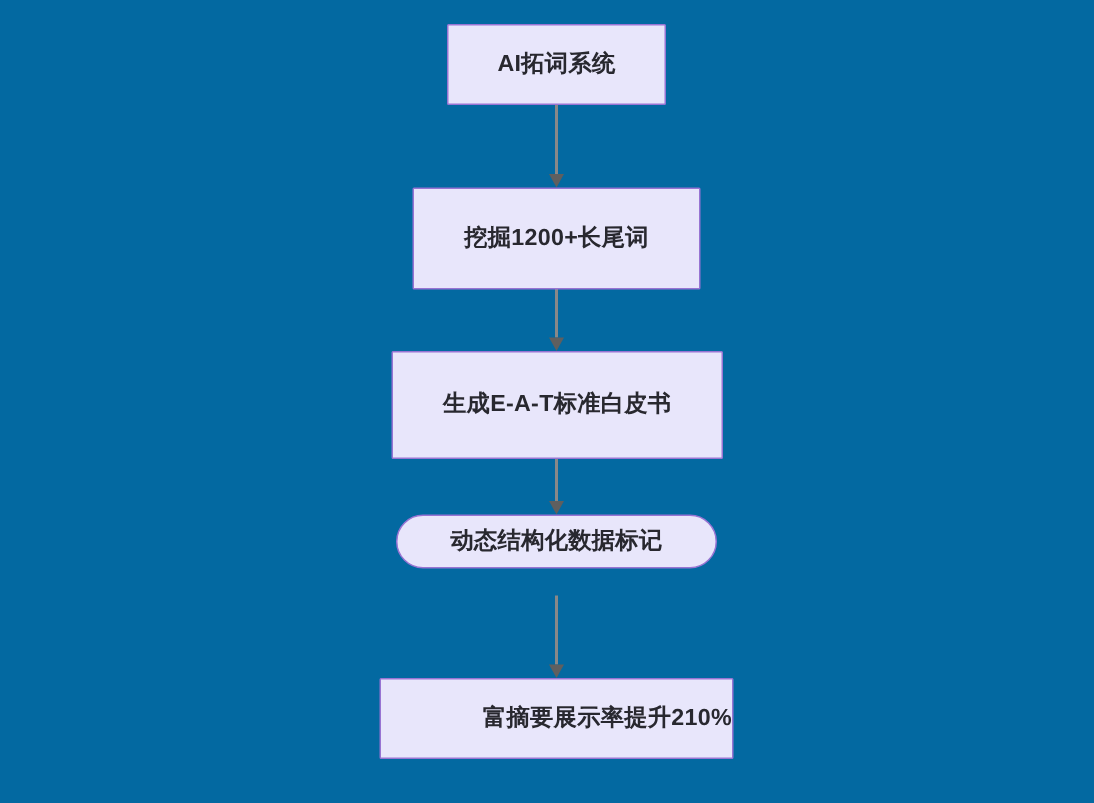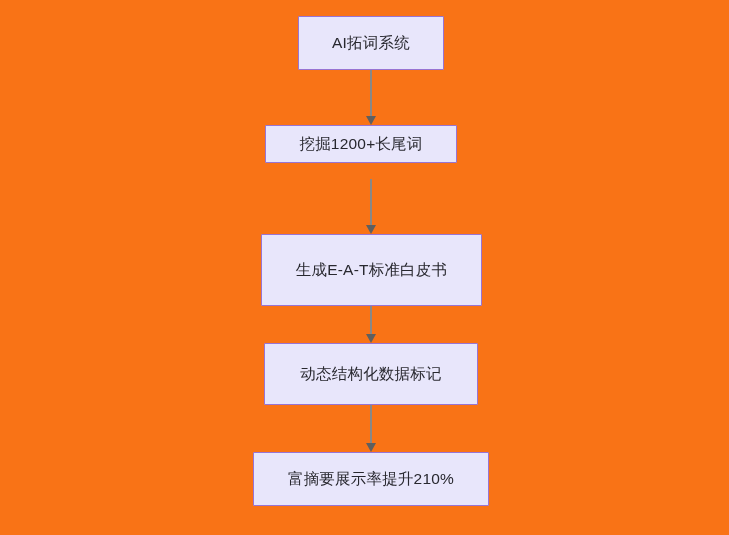--- a/index.html
+++ b/index.html
@@ -11,21 +11,22 @@
     width: 729px;
     height: 535px;
     background: #f9f9f9;
     font-family: "Liberation Sans", "DejaVu Sans", sans-serif;
     overflow: hidden;
   }
   #flowchart-canvas {
     position: relative;
     width: 729px;
     height: 535px;
-    background: #f97316;
+    background: #0369a1;
+    font-weight: bold;
   }
   .flow-node {
     position: absolute;
     box-sizing: border-box;
     background: #e8e6fb;
     border: 1.6px solid #9874d3;
     display: flex;
     align-items: center;
     justify-content: center;
     border-radius: 1px;
@@ -82,27 +83,27 @@
       <div class="flow-edge" style="left: 371px; top: 397px; height: 55px;">
         <div class="flow-edge-line" style="height: 46px;"></div>
         <div class="flow-edge-arrow" style="top: 46px;"></div>
       </div>
     </div>
 
   <div id="nodes-layer">
       <div class="flow-node" style="left: 298px; top: 16px; width: 146px; height: 54px;">
         <span class="flow-node-label">AI拓词系统</span>
       </div>
-      <div class="flow-node" style="left: 265px; top: 125px; width: 192px; height: 38px;">
+      <div class="flow-node" style="left: 275px; top: 125px; width: 192px; height: 68px;">
         <span class="flow-node-label">挖掘1200+长尾词</span>
       </div>
       <div class="flow-node" style="left: 261px; top: 234px; width: 221px; height: 72px;">
         <span class="flow-node-label">生成E-A-T标准白皮书</span>
       </div>
-      <div class="flow-node" style="left: 264px; top: 343px; width: 214px; height: 62px;">
+      <div class="flow-node" style="left: 264px; top: 343px; width: 214px; height: 36px; border-radius: 18px;">
         <span class="flow-node-label">动态结构化数据标记</span>
       </div>
-      <div class="flow-node" style="left: 253px; top: 452px; width: 236px; height: 54px;">
+      <div class="flow-node" style="left: 253px; top: 452px; width: 236px; height: 54px; justify-content: flex-end;">
         <span class="flow-node-label">富摘要展示率提升210%</span>
       </div>
     </div>
 
 </div>
 
 </body></html>

